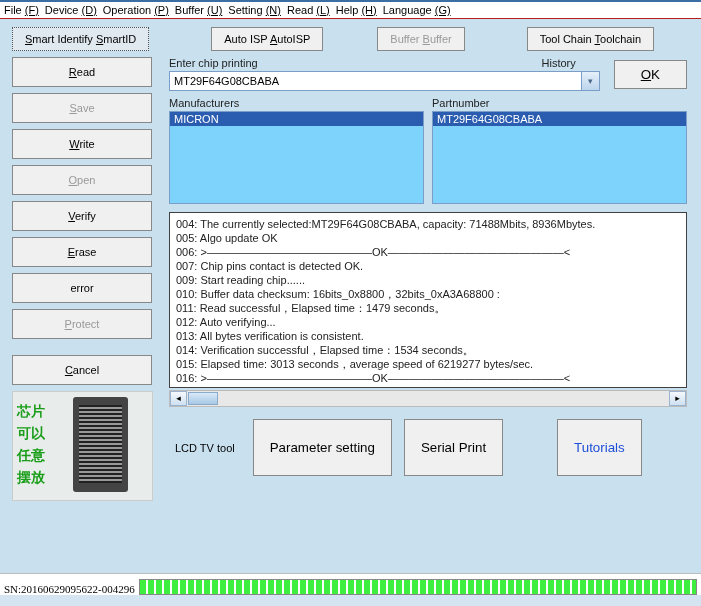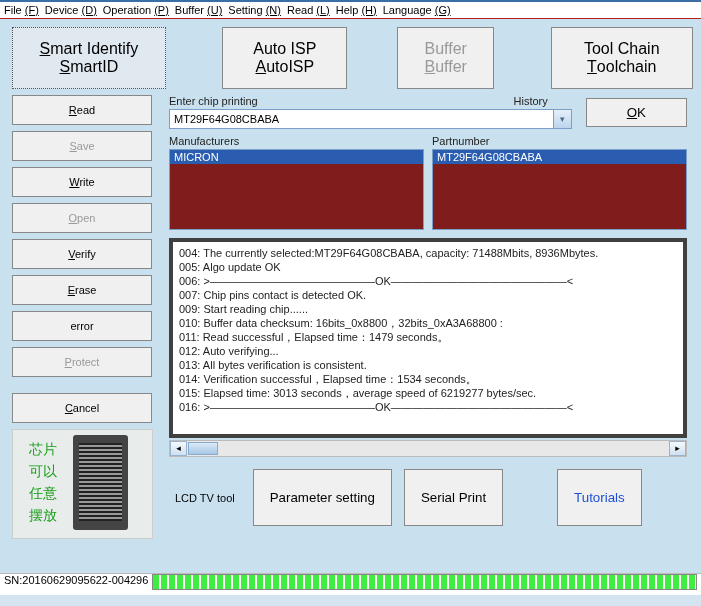--- a/index.html
+++ b/index.html
@@ -2,54 +2,54 @@
 <html><head>
 <meta charset="utf-8">
 <style>
 * { box-sizing: border-box; margin: 0; padding: 0; }
 body { font-family: Tahoma, Arial, sans-serif; font-size: 11px; background: #d4e4f0; width: 701px; height: 606px; overflow: hidden; }
 .menubar { background: #fff; border-top: 2px solid #3a6ea5; border-bottom: 1px solid #b91c1c; padding: 2px 4px; display: flex; gap: 6px; }
 .menubar span { cursor: pointer; }
 .menubar .underline { text-decoration: underline; }
 .main-area { background: #c9e1ef; padding: 8px; height: 554px; position: relative; }
 .top-buttons { display: flex; gap: 18px; margin-bottom: 6px; padding-left: 4px; }
-.top-btn { background: #f0f0f0; border: 1px solid #888; padding: 12px 12px; font-size: 16px; cursor: pointer; }
+.top-btn { background: #f0f0f0; border: 1px solid #888; padding: 5px 12px; font-size: 11px; cursor: pointer; }
 .top-btn.dotted { border: 1px dotted #555; background: #e0e8f0; }
 .top-btn.disabled { color: #999; }
 .content { display: flex; gap: 6px; }
 .left-col { width: 155px; display: flex; flex-direction: column; gap: 6px; padding-left: 4px; }
 .side-btn { background: #f0f0f0; border: 1px solid #888; padding: 8px 0; text-align: center; font-size: 11px; cursor: pointer; width: 140px; }
 .side-btn.spaced { margin-top: 10px; }
 .side-btn.disabled { color: #999; }
 .chip-image { width: 141px; height: 110px; background: #e8ecea; border: 1px solid #ccc; position: relative; overflow: hidden; }
-.chip-text { position: absolute; left: 16px; top: 8px; color: #1a9e1a; font-size: 14px; font-weight: normal; line-height: 22px; }
+.chip-text { position: absolute; left: 4px; top: 8px; color: #1a9e1a; font-size: 14px; font-weight: bold; line-height: 22px; }
 .chip-socket { position: absolute; left: 60px; top: 5px; width: 55px; height: 95px; background: #444; border-radius: 3px; }
 .chip-socket::before { content: ''; position: absolute; left: 6px; top: 8px; width: 43px; height: 78px; background: repeating-linear-gradient(0deg, #222 0, #222 2px, #999 2px, #999 4px); }
 .right-col { flex: 1; padding-right: 6px; }
 .input-row { display: flex; align-items: flex-end; gap: 14px; margin-bottom: 6px; }
 .input-group { flex: 1; }
 .field-label { color: #222; margin-bottom: 2px; }
 .combo { display: flex; }
 .combo input { flex: 1; border: 1px solid #7a9ec7; padding: 2px 4px; font-size: 11px; height: 20px; }
 .combo .arrow { width: 18px; height: 20px; background: linear-gradient(#e5eff9,#bcd5ee); border: 1px solid #7a9ec7; border-left: none; text-align: center; line-height: 18px; font-size: 9px; color: #4a6a8a; cursor: pointer; }
-.ok-btn { background: #f0f0f0; border: 1px solid #888; padding: 6px 40px; cursor: pointer; margin-bottom: 2px; }
+.ok-btn { background: #f0f0f0; border: 1px solid #888; padding: 6px 26px; cursor: pointer; margin-bottom: 2px; }
 .lists-row { display: flex; gap: 8px; margin-bottom: 8px; }
 .list-group { flex: 1; }
-.listbox { background: #7f1d1d; border: 1px solid #7a9ec7; height: 81px; overflow: hidden; }
+.listbox { background: #7dd3fc; border: 1px solid #7a9ec7; height: 93px; overflow: hidden; }
 .list-item { background: #2a5db0; color: #fff; padding: 1px 4px; font-size: 11px; }
-.log-panel { background: #fff; border: 4px solid #404040; height: 200px; padding: 4px 6px; font-size: 11px; line-height: 14px; color: #222; overflow: hidden; white-space: nowrap; }
+.log-panel { background: #fff; border: 1px solid #404040; height: 176px; padding: 4px 6px; font-size: 11px; line-height: 14px; color: #222; overflow: hidden; white-space: nowrap; }
 .hscroll { display: flex; align-items: center; background: #e8e8e8; border: 1px solid #bbb; height: 17px; margin-top: 2px; }
 .hscroll .arrow { width: 17px; height: 15px; background: linear-gradient(#f5f9fd,#cfe0f0); border: 1px solid #9ab4d0; text-align: center; font-size: 9px; line-height: 13px; cursor: pointer; }
 .hscroll .thumb { width: 30px; height: 13px; background: linear-gradient(#d9e9f8,#a8c8e6); border: 1px solid #8aaacb; margin: 0 1px; }
 .hscroll .track { flex: 1; }
 .bottom-btns { display: flex; gap: 12px; margin-top: 12px; padding-left: 6px; align-items: center; }
 .bottom-label { padding-right: 6px; }
 .bottom-btn { background: #f0f0f0; border: 1px solid #888; padding: 20px 16px; cursor: pointer; }
 .bottom-btn.disabled { color: #1d4ed8; }
-.statusbar { background: #fff; border-top: 1px solid #bbb; height: 22px; display: flex; align-items: flex-start; }
+.statusbar { background: #fff; border-top: 1px solid #bbb; height: 22px; display: flex; align-items: flex-end; font-family: Liberation Serif, serif; }
 .sn-text { padding: 0 4px; font-size: 11px; }
 .progress { flex: 1; height: 16px; border: 1px solid #888; background: repeating-linear-gradient(90deg, #3fef3f 0, #3fef3f 6px, #fff 6px, #fff 8px); margin-right: 4px; }
 .u { text-decoration: underline; }
 </style>
 </head>
 <body>
 
 <div class="menubar">
   <span><span>File</span> <span class="underline">(F)</span></span>
   <span><span>Device</span> <span class="underline">(D)</span></span>

